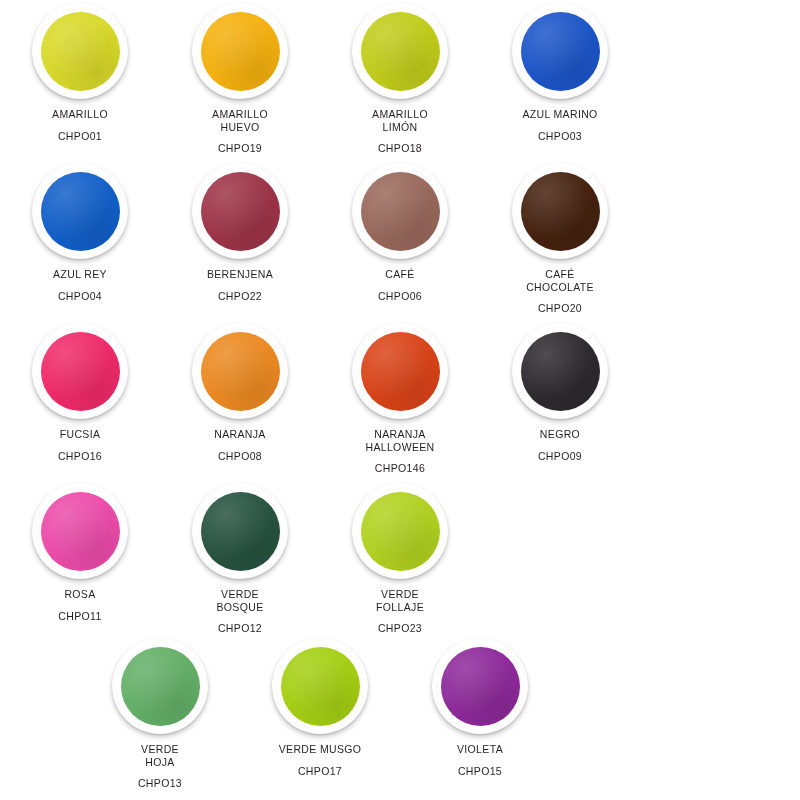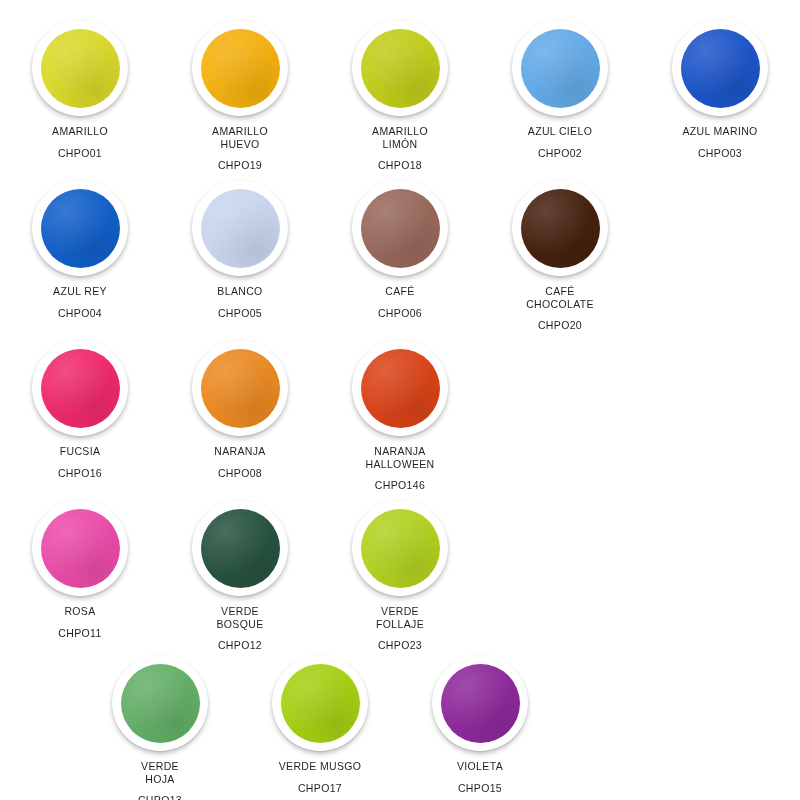--- a/index.html
+++ b/index.html
@@ -34,21 +34,21 @@
   .row-1 { height: 160px; }
   .row-2 { height: 160px; }
   .row-3 { height: 160px; }
   .row-4 { height: 155px; }
   .row-5 { height: 155px; }
 
   .swatch {
     display: flex;
     flex-direction: column;
     align-items: center;
-    padding-top: 20px;
+    padding-top: 3px;
   }
 
   
   .row-5 .swatch:first-child { grid-column-start: 2; }
   .row-5 { margin-left: -80px; }
 
   .disc-wrap {
     width: 96px;
     height: 96px;
     position: relative;
@@ -137,29 +137,20 @@
           <div class="chip" style="background-color: rgb(194, 205, 27);"></div>
         </div>
       </div>
       <div class="swatch-label">AMARILLO
 LIMÓN</div>
       <div class="swatch-label swatch-code">CHPO18</div>
     </div>
     <div class="swatch">
       <div class="disc-wrap">
         <div class="disc">
-          <div class="chip" style="background-color: rgb(100, 171, 232);"></div>
-        </div>
-      </div>
-      <div class="swatch-label">AZUL CIELO</div>
-      <div class="swatch-label swatch-code">CHPO02</div>
-    </div>
-    <div class="swatch">
-      <div class="disc-wrap">
-        <div class="disc">
           <div class="chip" style="background-color: rgb(29, 86, 201);"></div>
         </div>
       </div>
       <div class="swatch-label">AZUL MARINO</div>
       <div class="swatch-label swatch-code">CHPO03</div>
     </div>
   </div>
 
   <div class="grid-row row-2">
     <div class="swatch">
@@ -167,25 +158,25 @@
         <div class="disc">
           <div class="chip" style="background-color: rgb(18, 96, 202);"></div>
         </div>
       </div>
       <div class="swatch-label">AZUL REY</div>
       <div class="swatch-label swatch-code">CHPO04</div>
     </div>
     <div class="swatch">
       <div class="disc-wrap">
         <div class="disc">
-          <div class="chip" style="background-color: rgb(201, 214, 238);"></div>
-        </div>
-      </div>
-      <div class="swatch-label">BLANCO</div>
-      <div class="swatch-label swatch-code">CHPO05</div>
+          <div class="chip" style="background-color: rgb(158, 53, 72);"></div>
+        </div>
+      </div>
+      <div class="swatch-label">BERENJENA</div>
+      <div class="swatch-label swatch-code">CHPO22</div>
     </div>
     <div class="swatch">
       <div class="disc-wrap">
         <div class="disc">
           <div class="chip" style="background-color: rgb(153, 105, 92);"></div>
         </div>
       </div>
       <div class="swatch-label">CAFÉ</div>
       <div class="swatch-label swatch-code">CHPO06</div>
     </div>
@@ -223,20 +214,29 @@
     <div class="swatch">
       <div class="disc-wrap">
         <div class="disc">
           <div class="chip" style="background-color: rgb(218, 68, 24);"></div>
         </div>
       </div>
       <div class="swatch-label">NARANJA
 HALLOWEEN</div>
       <div class="swatch-label swatch-code">CHPO146</div>
     </div>
+    <div class="swatch">
+      <div class="disc-wrap">
+        <div class="disc">
+          <div class="chip" style="background-color: rgb(46, 43, 48);"></div>
+        </div>
+      </div>
+      <div class="swatch-label">NEGRO</div>
+      <div class="swatch-label swatch-code">CHPO09</div>
+    </div>
   </div>
 
   <div class="grid-row row-4">
     <div class="swatch">
       <div class="disc-wrap">
         <div class="disc">
           <div class="chip" style="background-color: rgb(236, 76, 170);"></div>
         </div>
       </div>
       <div class="swatch-label">ROSA</div>

